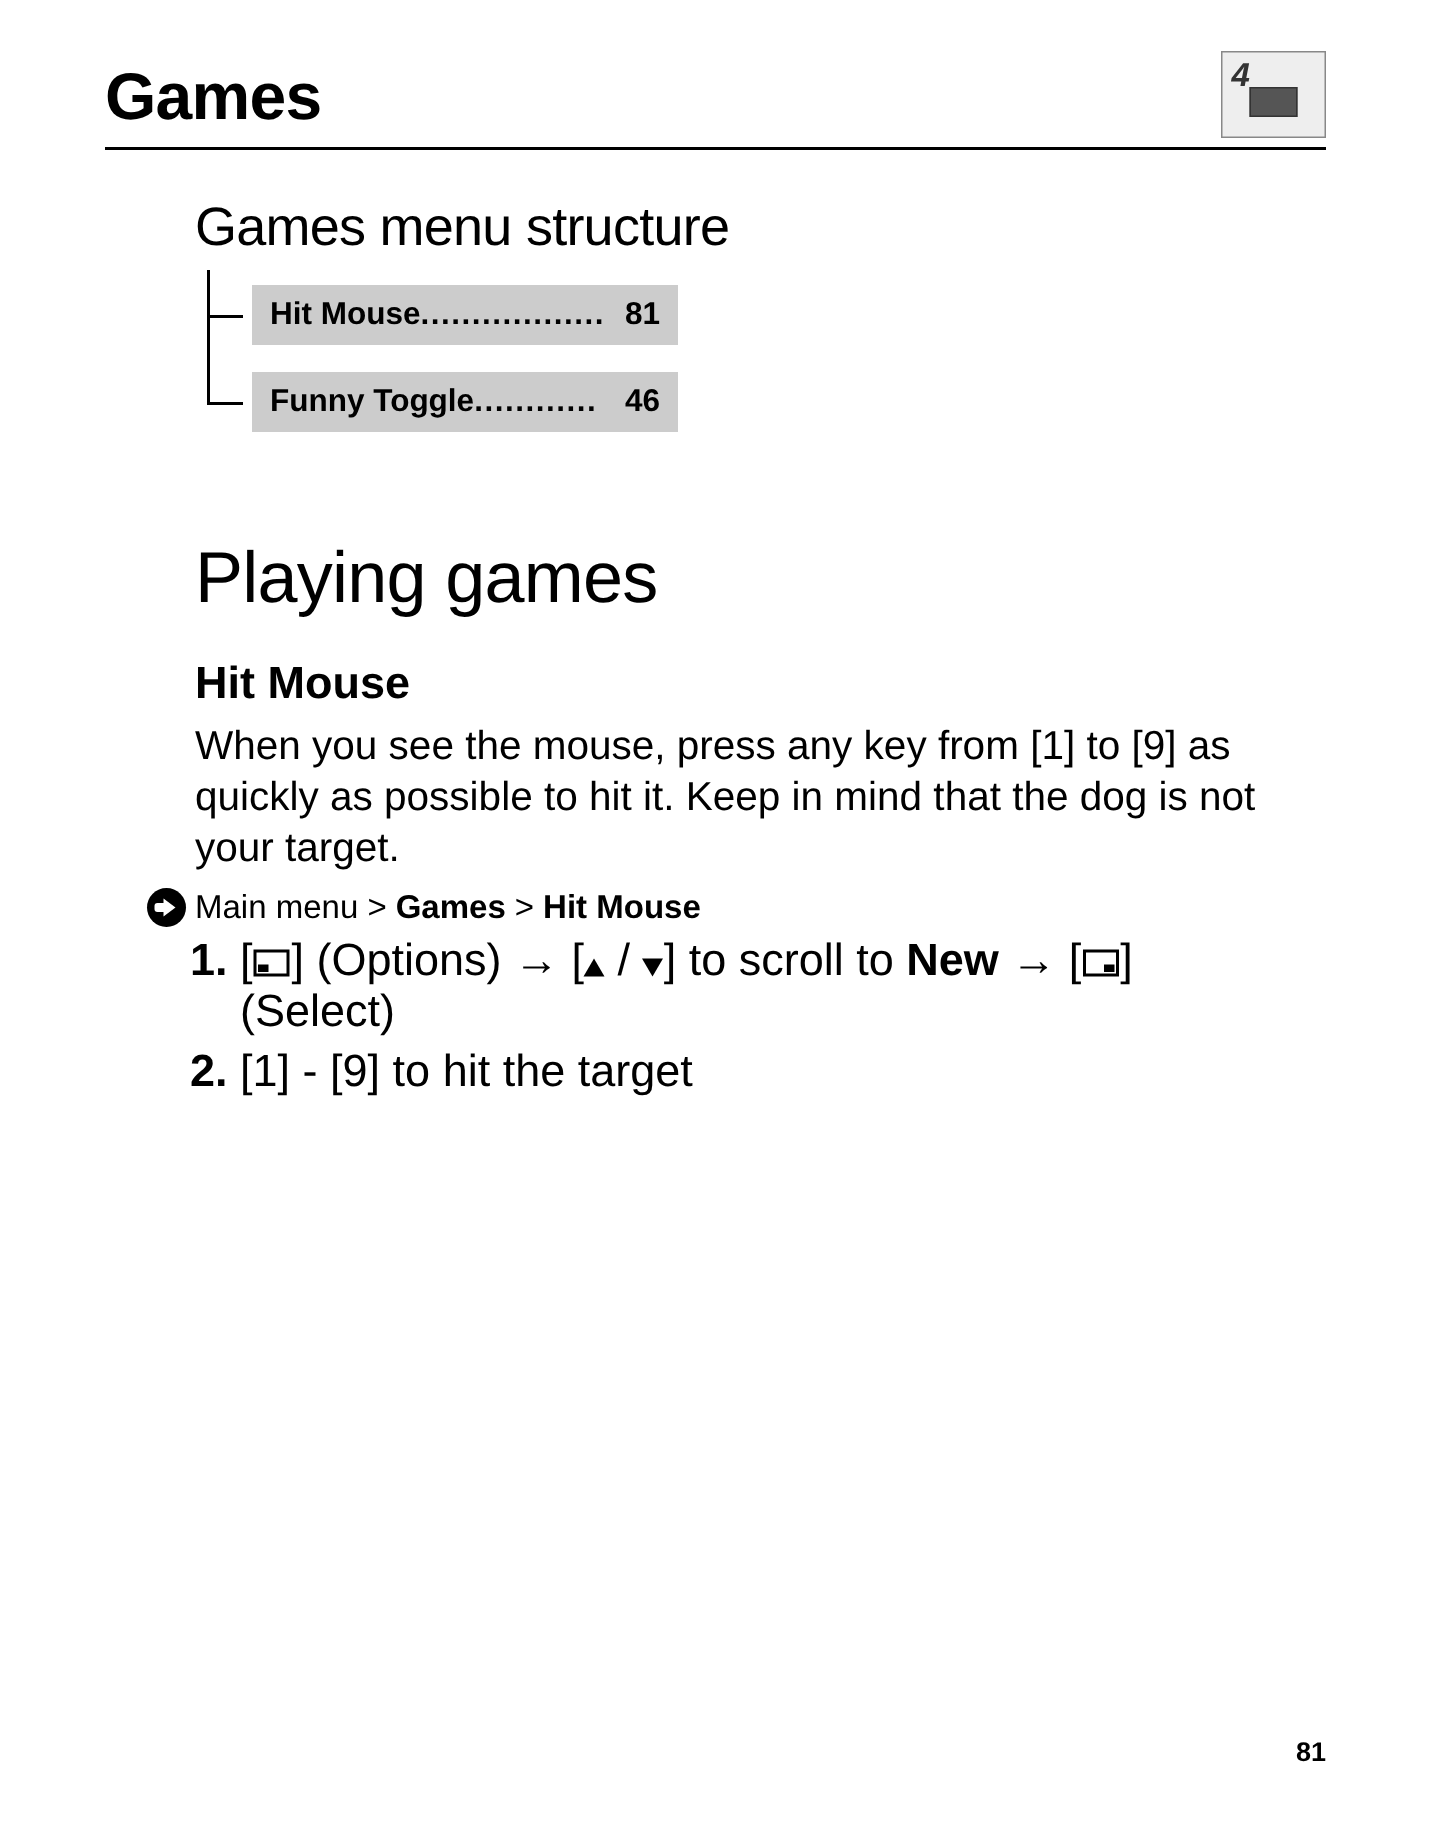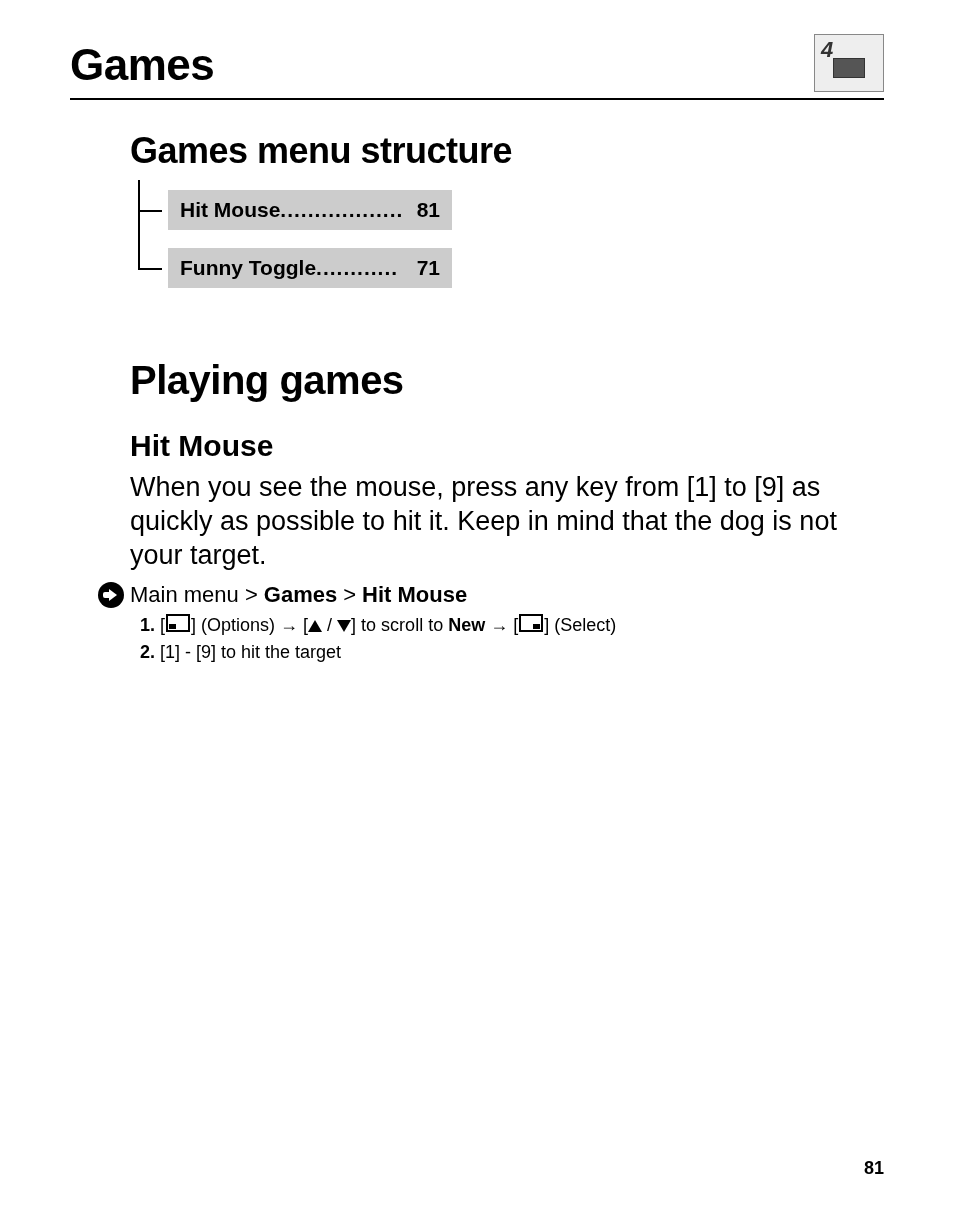--- a/index.html
+++ b/index.html
@@ -55,26 +55,26 @@
     background: #555;
     border: 1px solid #333;
     margin-top: 10px;
   }
   .content {
     padding-left: 60px;
     padding-right: 40px;
   }
   h2.section {
     font-size: 36px;
-    font-weight: 700;
+    font-weight: 400;
     margin: 30px 0 18px 0;
     letter-spacing: -0.5px;
   }
   h2.big {
-    font-size: 40px;
+    font-size: 48px;
     margin-top: 70px;
     margin-bottom: 26px;
   }
   .tree {
     position: relative;
     margin-left: 2px;
   }
   .vline {
     position: absolute;
     left: 6px;
@@ -161,21 +161,21 @@
   }
   .nav-path .arrow-icon::before{
     content:'';
     position:absolute;
     width:8px;height:6px;
     background:#fff;
     left:5px;top:10px;
     border-radius:2px 0 0 2px;
   }
   ol.steps {
-    font-size: 18px;
+    font-size: 30px;
     margin: 4px 0 0 0;
     padding-left: 30px;
   }
   ol.steps li {
     margin-bottom: 6px;
     font-weight: bold;
   }
   ol.steps li span { font-weight: normal; }
   .softkey-icon {
     display:inline-block;
@@ -242,21 +242,21 @@
       <div class="menu-box">
         <span class="label">Hit Mouse</span>
         <span class="dots"> .................. </span>
         <span class="page">81</span>
       </div>
     </div>
     <div class="tree-item">
       <div class="menu-box">
         <span class="label">Funny Toggle</span>
         <span class="dots"> ............ </span>
-        <span class="page">71</span>
+        <span class="page">46</span>
       </div>
     </div>
   </div>
 
   <h2 class="section big">Playing games</h2>
 
   <h3 class="sub">Hit Mouse</h3>
 
   <p class="body">When you see the mouse, press any key from [1] to [9] as quickly as possible to hit it. Keep in mind that the dog is not your target.</p>
 

